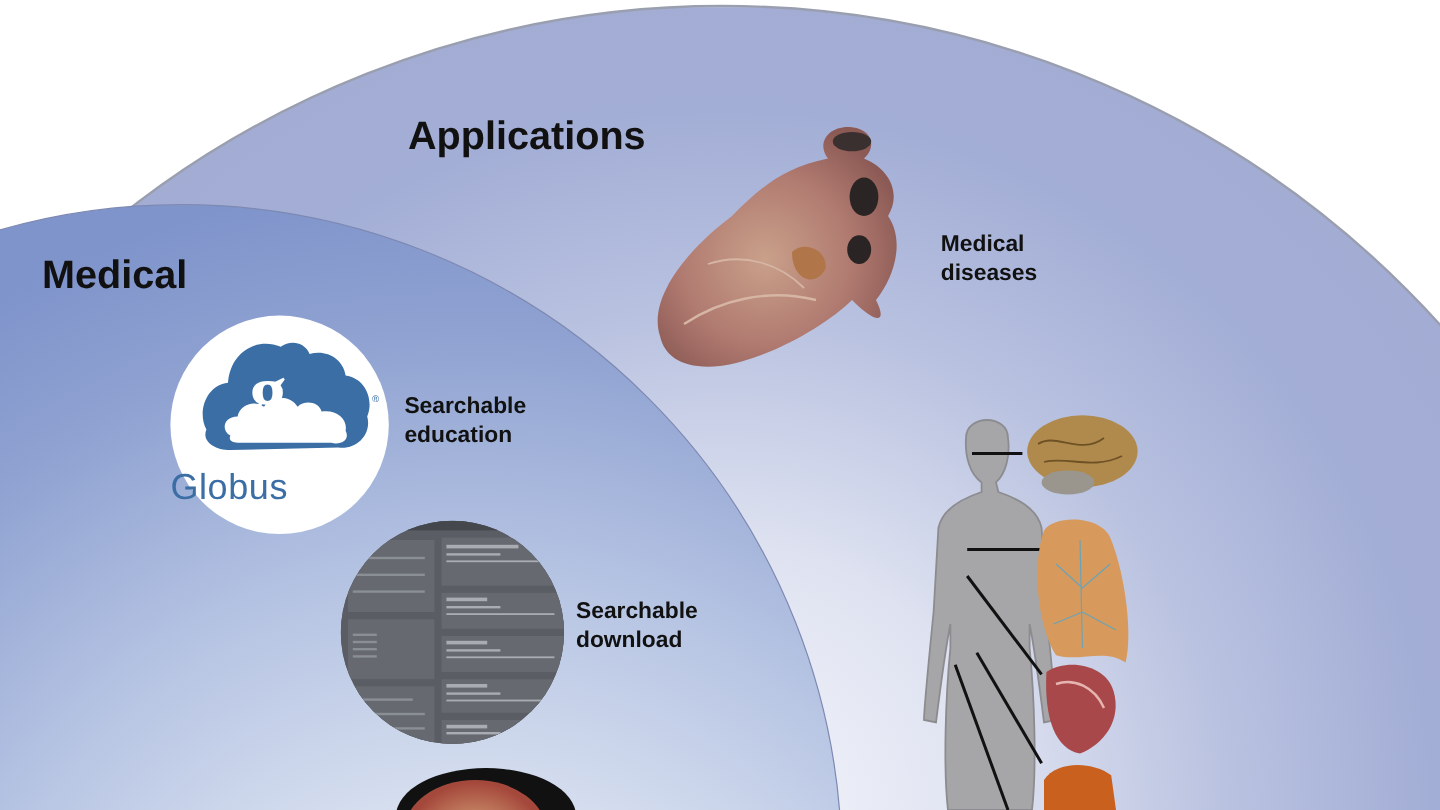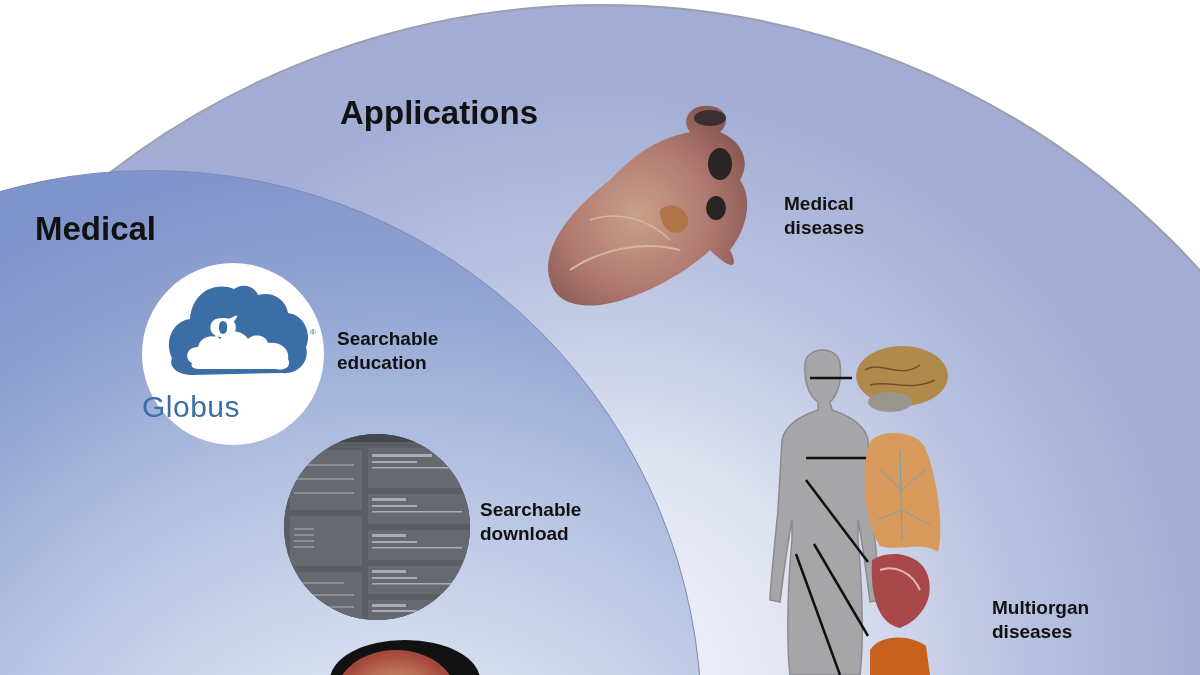--- a/index.html
+++ b/index.html
@@ -147,18 +147,14 @@
 
     <path d="M140 102 C150 88 190 90 196 110 C208 140 214 190 208 212 C190 200 170 212 150 206 C134 180 130 130 140 102 Z" fill="#d79a5c"></path>
     <path d="M170 110 L172 200 M172 150 L150 130 M172 150 L195 130 M172 170 L148 180 M172 170 L200 185" stroke="#6aa3b8" stroke-width="1" fill="none"></path>
 
     <path d="M142 220 C160 208 192 214 198 236 C205 260 190 280 170 288 C150 284 140 260 142 220 Z" fill="#a8484a"></path>
     <path d="M150 230 C165 225 182 232 190 250" stroke="#e6b5b0" stroke-width="2" fill="none"></path>
 
     <path d="M140 310 C150 294 180 294 196 306 L200 335 L140 335 Z" fill="#c9601e"></path>
   </svg>
 
-  <div class="label label-small" style="left:992px; top:596px;">
-    <div>Multiorgan</div>
-    <div>diseases</div>
-  </div>
 
 </div>
 
 </body></html>

